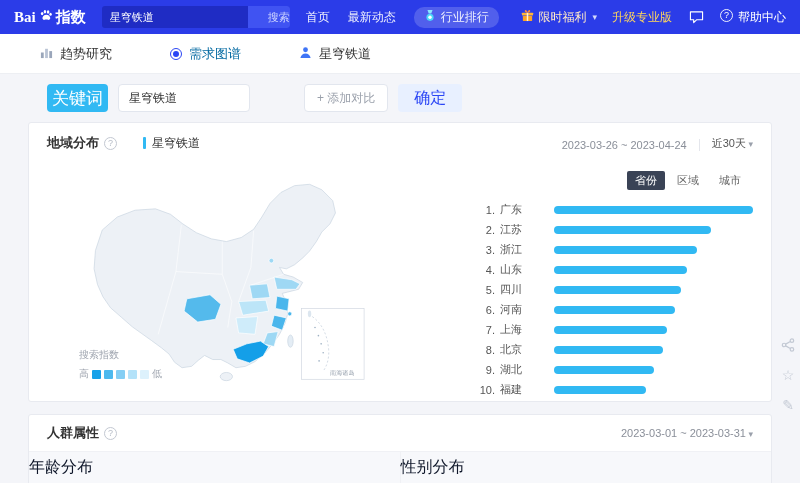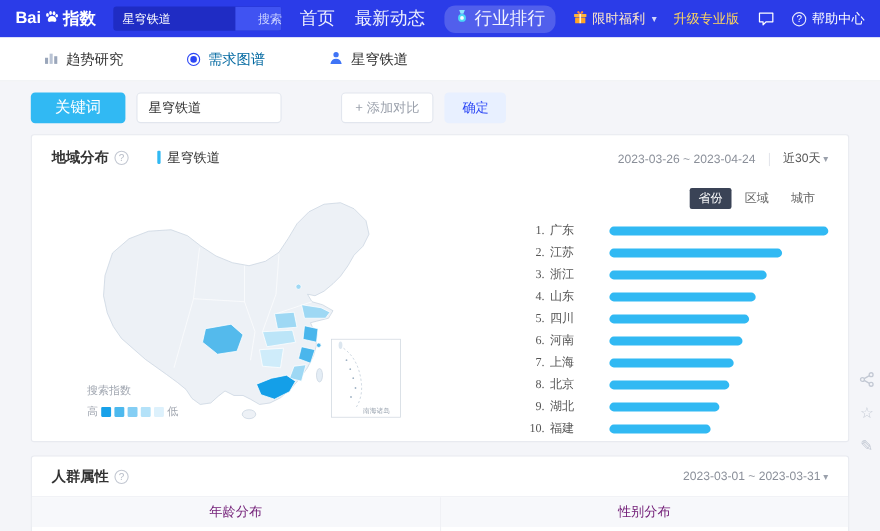--- a/index.html
+++ b/index.html
@@ -1,50 +1,50 @@
 <!DOCTYPE html>
 <html><head>
 <meta charset="utf-8">
 <style>
   * { margin:0; padding:0; box-sizing:border-box; }
   html,body { width:800px; height:483px; overflow:hidden; }
   body { font-family:"Liberation Sans", sans-serif; background:#f4f5f9; color:#333; font-size:12px; position:relative; }
 
   
   .topbar { height:34px; background:#2b3ce8; display:flex; align-items:center; padding:0 14px; gap:16px; color:#fff; }
-  .logo { display:flex; align-items:flex-start; gap:2px; font-weight:bold; font-size:15px; cursor:pointer; white-space:nowrap; }
+  .logo { display:flex; align-items:center; gap:2px; font-weight:bold; font-size:15px; cursor:pointer; white-space:nowrap;font-family:Liberation Serif, serif; }
   .logo .paw { margin:0 1px; }
   .searchbox { display:flex; align-items:center; width:188px; height:22px; background:#1f2cc4; border-radius:3px; overflow:hidden; }
   .searchbox input { flex:1; min-width:0; background:transparent; border:none; outline:none; color:#fff; font-size:11px; padding:0 8px; font-family:inherit; }
   .searchbox .search-btn { width:42px; height:100%; border:none; background:#4053f2; color:#cdd4ff; font-size:11px; cursor:pointer; font-family:inherit;padding-left:20px; }
   .topnav { display:flex; align-items:center; gap:18px; }
-  .topnav a { color:rgba(255,255,255,.92); text-decoration:none; font-size:16px; white-space:nowrap; cursor:pointer; }
+  .topnav a { color:rgba(255,255,255,.92); text-decoration:none; font-size:12px; white-space:nowrap; cursor:pointer; }
   .pill { display:inline-flex; align-items:center; gap:5px; background:rgba(255,255,255,.18); border-radius:10px; padding:2px 10px; }
   .topbar-right { margin-left:auto; display:flex; align-items:center; gap:15px; font-size:12px; white-space:nowrap; }
   .promo { display:inline-flex; align-items:center; gap:4px; color:#ffe9c8; cursor:pointer; }
   .promo::after { content:"▾"; font-size:9px; color:rgba(255,255,255,.8); margin-left:2px; }
   .upgrade { color:#ffd65c; text-decoration:none; cursor:pointer; }
-  .helpctr { display:inline-flex; align-items:center; gap:5px; color:#fff; cursor:pointer; }
+  .helpctr { display:inline-flex; align-items:flex-start; gap:5px; color:#fff; cursor:pointer; }
   .qmark { width:13px; height:13px; border:1px solid rgba(255,255,255,.9); border-radius:50%; display:inline-flex; align-items:center; justify-content:center; font-size:9px; }
   .qmark::before { content:"?"; }
 
   
   .subnav { height:40px; background:#fff; display:flex; align-items:center; gap:58px; padding:0 40px; border-bottom:1px solid #edeff3; }
   .subnav-item { display:flex; align-items:center; gap:7px; font-size:13px; color:#333; cursor:pointer; }
   .subnav-item.active { color:#0369a1;justify-content:center; }
   .radio-on { width:12px; height:12px; border-radius:50%; border:1px solid #2b46f5; position:relative; }
   .radio-on::after { content:""; position:absolute; inset:2px; border-radius:50%; background:#2b46f5; }
 
   
   .kw-row { display:flex; align-items:center; gap:10px; padding:10px 28px; }
-  .kw-label { background:#31b9f3; color:#fff; border:none; border-radius:4px; height:28px; padding:0 22px; font-size:14px; cursor:pointer; font-family:inherit; }
+  .kw-label { background:#31b9f3; color:#fff; border:none; border-radius:4px; height:28px; padding:0 5px; font-size:17px; cursor:pointer; font-family:inherit;margin-left:19px; }
   .kw-input-wrap { background:#fff; border:1px solid #e2e6ee; border-radius:4px; height:28px; width:132px; display:flex; align-items:center; padding:0 10px; }
   .kw-input-wrap input { border:none; outline:none; width:100%; font-size:12px; color:#333; font-family:inherit; }
   .kw-add { background:#fff; border:1px solid #e2e6ee; color:#9aa0ab; border-radius:4px; height:28px; padding:0 12px; font-size:12px; cursor:pointer; font-family:inherit;margin-left:44px; }
-  .kw-confirm { background:#e8f0ff; border:none; color:#2b46f5; border-radius:4px; height:28px; padding:0 16px; font-size:12px; cursor:pointer; font-family:inherit; }
+  .kw-confirm { background:#e8f0ff; border:none; color:#2b46f5; border-radius:4px; height:28px; padding:0 16px; font-size:16px; cursor:pointer; font-family:inherit; }
 
   
   .card { margin:0 28px; background:#fff; border:1px solid #e8eaf0; border-radius:3px; }
   .card-head { display:flex; align-items:center; padding:11px 18px; }
   .sec-title { font-size:13px; font-weight:bold; color:#333; }
   .info-i { width:13px; height:13px; border:1px solid #c3c8d2; color:#b6bcc7; border-radius:50%; display:inline-flex; align-items:center; justify-content:center; font-size:9px; margin-left:5px; cursor:pointer; }
   .info-i::before { content:"?"; }
   .kw-legend { display:flex; align-items:center; gap:6px; margin-left:26px; font-size:12px; color:#333; }
   .kw-legend .tick { width:3px; height:12px; background:#31b9f3; border-radius:1px; }
   .head-right { margin-left:auto; display:flex; align-items:flex-end; gap:12px; color:#8a8f99; font-size:11px; }
@@ -55,38 +55,38 @@
 
   .region-body { display:flex; padding:0 18px 12px; height:238px; }
   .map-area { flex:1; position:relative; }
   .map-area svg.china { position:absolute; left:28px; top:2px; }
   .map-legend { position:absolute; left:32px; bottom:8px; }
   .ml-title { font-size:10px; color:#a0a6b0; margin-bottom:5px; }
   .ml-scale { display:flex; align-items:center; gap:3px; font-size:10px; color:#a0a6b0; }
   .ml-scale .sq { width:9px; height:9px; border-radius:1px; display:inline-block; }
   .g1{background:#18a1e9;} .g2{background:#4db9ee;} .g3{background:#84cef4;} .g4{background:#b4e2f9;} .g5{background:#ddf1fc;}
 
-  .ranking-area { width:278px; display:flex; flex-direction:column; padding-top:8px;font-family:Liberation Serif, serif; }
+  .ranking-area { width:278px; display:flex; flex-direction:column; padding-top:8px; }
   .seg-tabs { align-self:flex-end; display:flex; gap:4px; margin-right:4px; }
   .seg-tab { font-size:11px; color:#666; padding:2px 8px; border-radius:2px; cursor:pointer; }
   .seg-tab.active { background:#3a4356; color:#fff; }
   .rank-list { margin-top:13px; display:flex; flex-direction:column; gap:7px; }
   .rank-row { display:flex; align-items:center; height:13px; font-size:11px; color:#555; cursor:pointer; }
   .rank-idx { width:20px; text-align:right; }
   .rank-name { margin-left:5px; width:48px; white-space:nowrap; }
   .rank-bar-wrap { flex:1; margin-left:6px; }
   .rank-bar { height:8px; background:#31b9f3; border-radius:4px; }
 
   
   .crowd { margin-top:12px; }
   .crowd .card-head { padding:9px 18px; }
   .crowd-cols { display:flex; border-top:1px solid #f0f1f5; }
   .crowd-col { flex:1; }
   .crowd-col:first-child { border-right:1px solid #f0f1f5; }
-  .col-head { background:#f7f8fb; text-align:center; font-size:12px; color:#701a75; padding:5px 0; cursor:pointer; }
+  .col-head { background:#f7f8fb; font-size:16px; color:#0f172a; padding:5px 0; cursor:pointer; }
   .legend-row { display:flex; align-items:center; gap:16px; padding:9px 18px; font-size:11px; color:#666; }
 
   
   .float-rail { position:absolute; right:3px; top:336px; display:flex; flex-direction:column; gap:12px; align-items:center; }
   .rail-btn { width:18px; height:18px; display:flex; align-items:center; justify-content:center; cursor:pointer; color:#c3c9d4; font-size:14px; }
 </style>
 </head>
 <body>
 
 <header class="topbar">

